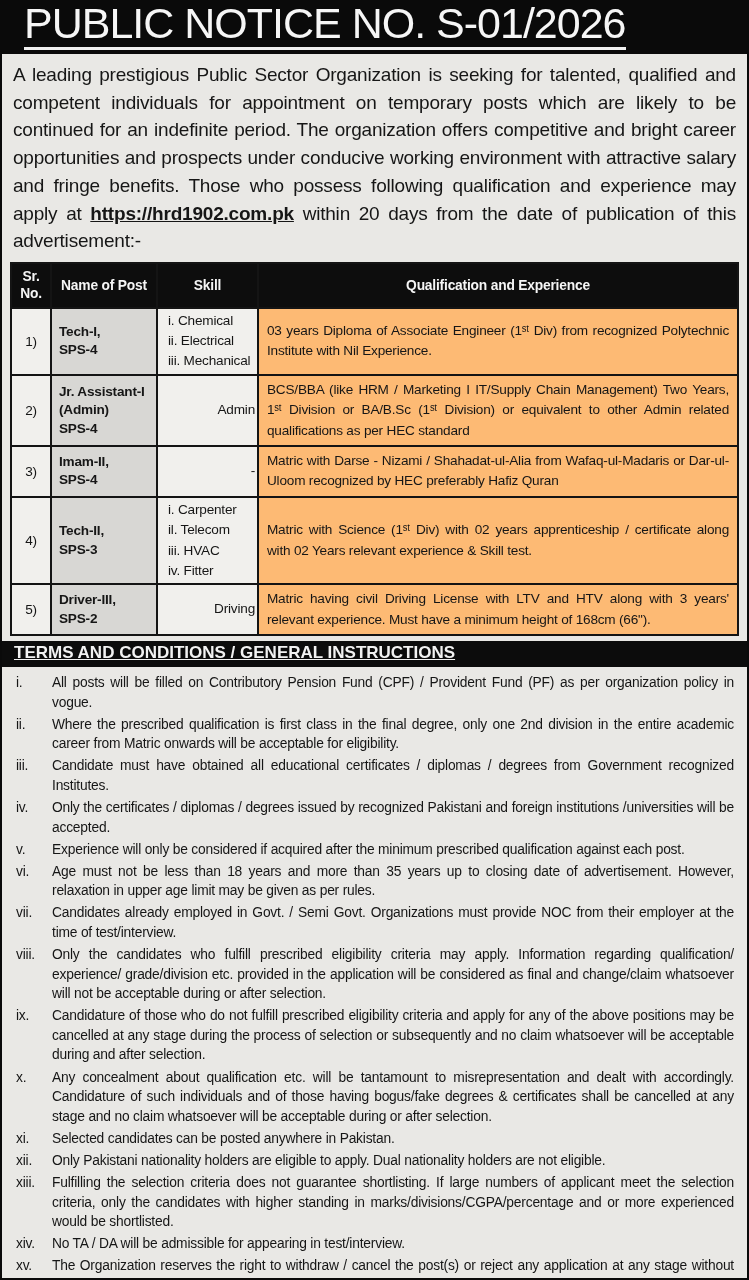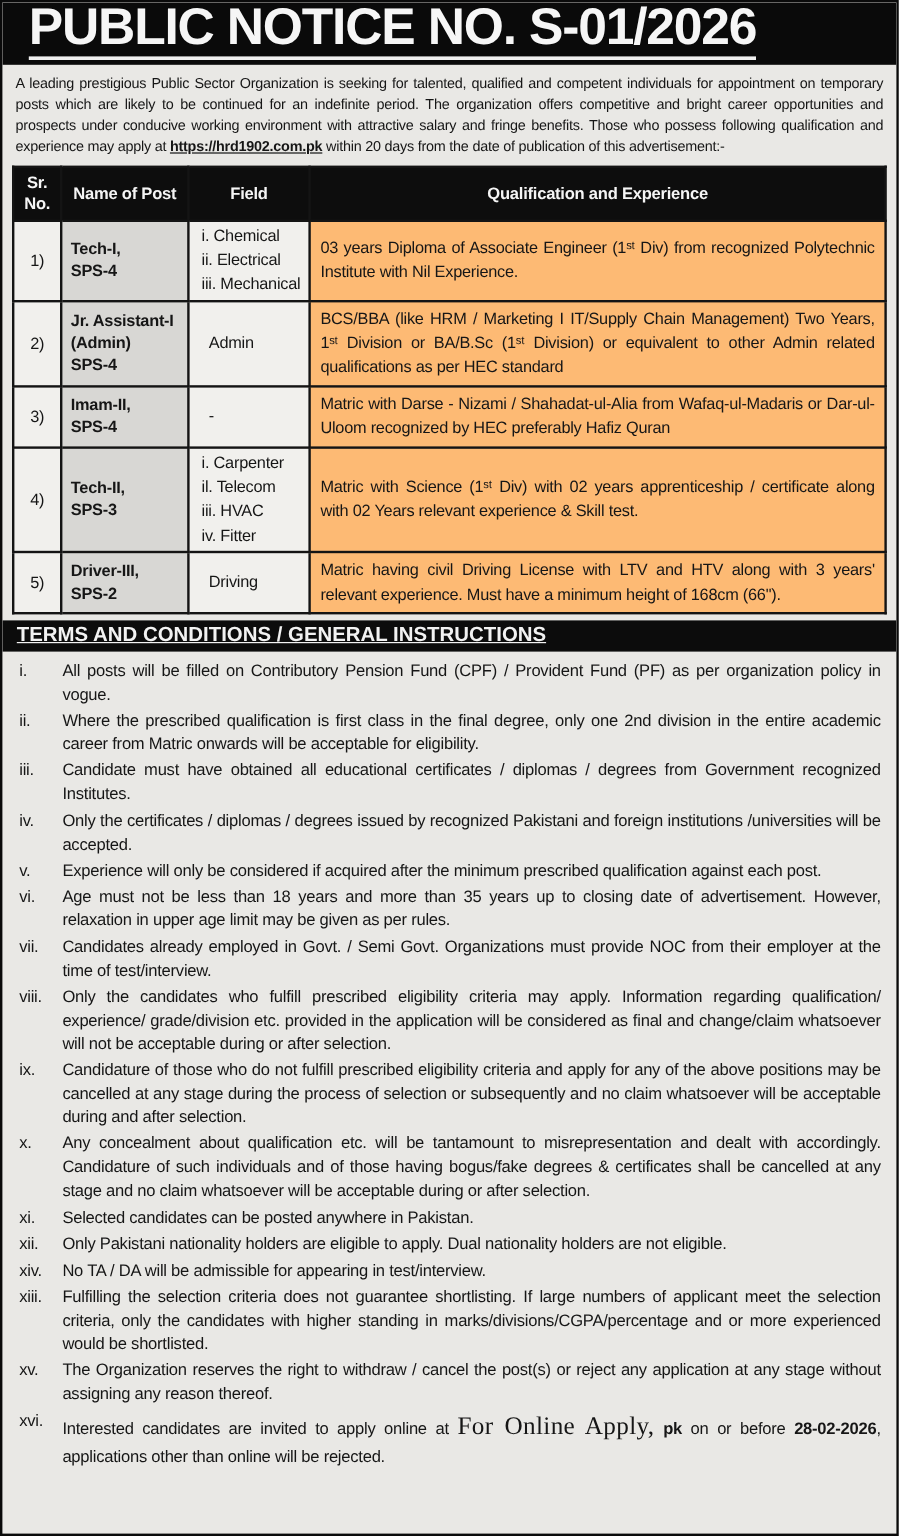--- a/index.html
+++ b/index.html
@@ -19,32 +19,32 @@
   .header-bar {
     background: #0a0a0a;
     height: 52px;
     display: flex; align-items: center;
     padding: 0 10px 4px 22px;
     flex: 0 0 auto;
   }
   .header-title {
     color: #f6f6f6;
     font-size: 43px;
-    font-weight: bold;
+    font-weight: normal;
     letter-spacing: -1px;
     white-space: nowrap;
     border-bottom: 3px solid #f0f0f0;
     line-height: 1.0;
     padding-bottom: 2px;
   }
 
   
   .intro {
     padding: 7px 11px 5px 11px;
-    font-size: 12px;
+    font-size: 19px;
     line-height: 1.46;
     text-align: justify;
     flex: 0 0 auto;
   }
   .intro .apply-link {
     font-weight: bold;
     text-decoration: underline;
   }
 
   
@@ -79,21 +79,21 @@
     padding: 3px 4px 3px 7px;
     white-space: pre-line;
     line-height: 1.35;
   }
   td.field-cell {
     background: #f1f0ed;
     padding: 2px 2px 2px 10px;
     white-space: pre-line;
     line-height: 1.5;
   }
-  td.field-cell.centered { text-align: left; padding-left: 16px; }
+  td.field-cell.centered { text-align: right; padding-left: 2px; }
   td.qual-cell  {
     background: #fdba74;
     padding: 4px 8px;
     text-align: justify;
     line-height: 1.5;
   }
 
   
   .terms-bar {
     background: #0c0c0c;
@@ -153,21 +153,21 @@
         <col class="c-sr">
         <col class="c-post">
         <col class="c-field">
         <col class="c-qual">
       </colgroup>
     <thead>
       <tr>
         <th>Sr.
 No.</th>
         <th>Name of Post</th>
-        <th>Field</th>
+        <th>Skill</th>
         <th>Qualification and Experience</th>
       </tr>
     </thead>
     <tbody>
       <tr>
         <td class="sr-cell">1)</td>
         <td class="post-cell">Tech-I,
 SPS-4</td>
         <td class="field-cell">i.  Chemical
 ii.  Electrical
@@ -271,27 +271,27 @@
       <span class="term-num">xi.</span>
       <span class="term-text">Selected candidates can be posted anywhere in Pakistan.</span>
     </div>
 
     <div class="term-item">
       <span class="term-num">xii.</span>
       <span class="term-text">Only Pakistani nationality holders are eligible to apply. Dual nationality holders are not eligible.</span>
     </div>
 
     <div class="term-item">
+      <span class="term-num">xiii.</span>
+      <span class="term-text">Fulfilling the selection criteria does not guarantee shortlisting. If large numbers of applicant meet the selection criteria, only the candidates with higher standing in marks/divisions/CGPA/percentage and or more experienced would be shortlisted.</span>
+    </div>
+
+    <div class="term-item">
       <span class="term-num">xiv.</span>
       <span class="term-text">No TA / DA will be admissible for appearing in test/interview.</span>
-    </div>
-
-    <div class="term-item">
-      <span class="term-num">xiii.</span>
-      <span class="term-text">Fulfilling the selection criteria does not guarantee shortlisting. If large numbers of applicant meet the selection criteria, only the candidates with higher standing in marks/divisions/CGPA/percentage and or more experienced would be shortlisted.</span>
     </div>
 
     <div class="term-item">
       <span class="term-num">xv.</span>
       <span class="term-text">The Organization reserves the right to withdraw / cancel the post(s) or reject any application at any stage without assigning any reason thereof.</span>
     </div>
 
     <div class="term-item">
       <span class="term-num">xvi.</span>
       <span class="term-text">

